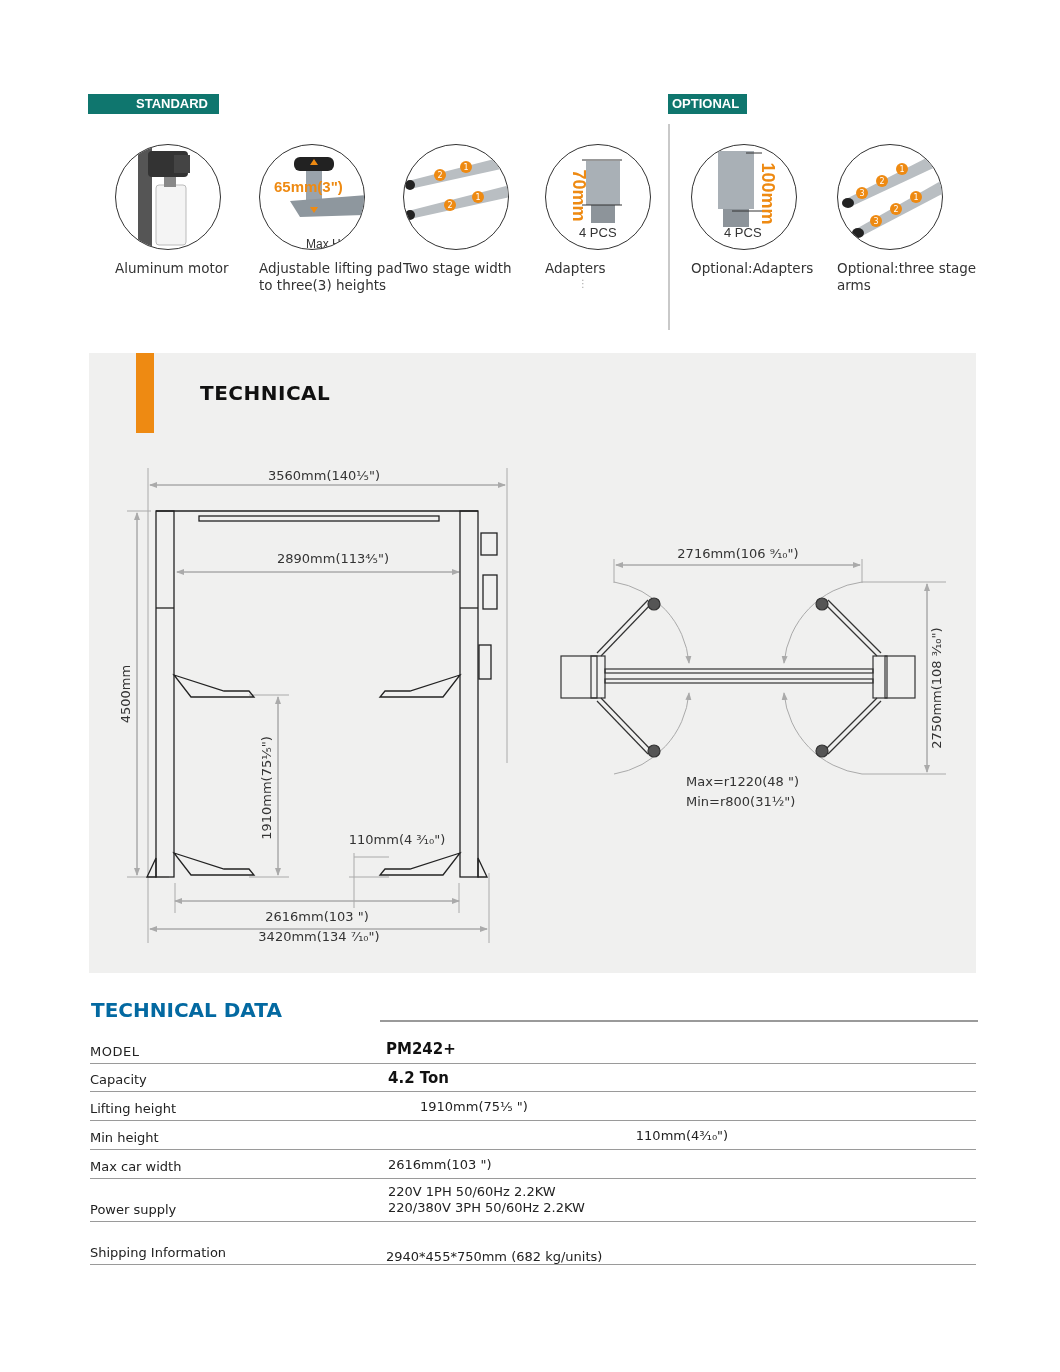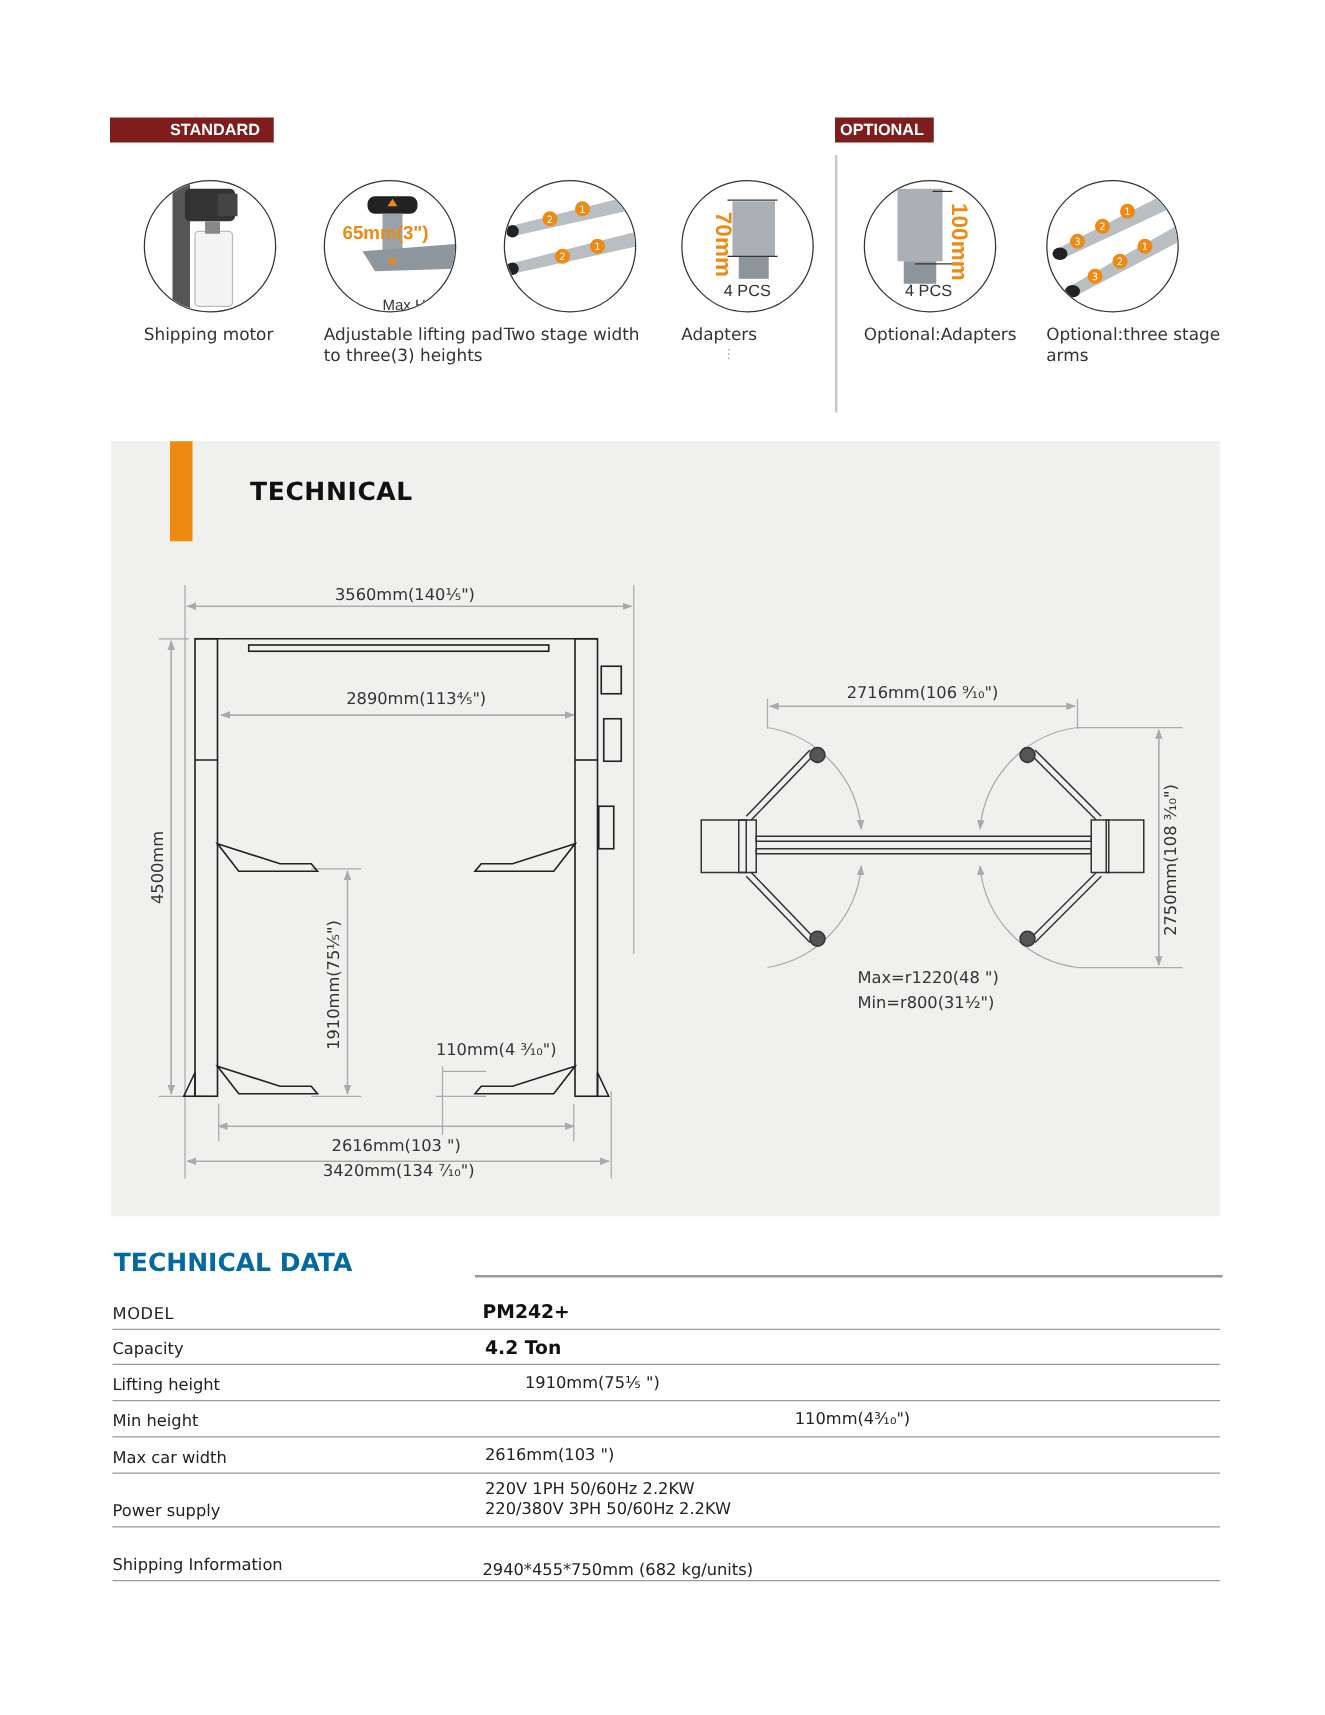--- a/index.html
+++ b/index.html
@@ -1,19 +1,19 @@
 <!DOCTYPE html>
 <html><head>
 <meta charset="utf-8">
 <style>
   * { box-sizing: border-box; margin: 0; padding: 0; }
   html, body { width: 1060px; height: 1372px; background: #ffffff; overflow: hidden; }
   body { position: relative; font-family: "DejaVu Sans", sans-serif; color: #222; }
 
-  .tag { position: absolute; height: 20px; background: #7f1d1d; color: #fff; font-family: "Liberation Sans", sans-serif; font-weight: bold; font-size: 13px; line-height: 20px; }
+  .tag { position: absolute; height: 20px; background: #0f766e; color: #fff; font-family: "Liberation Sans", sans-serif; font-weight: bold; font-size: 13px; line-height: 20px; }
   .tag-standard { left: 88px; top: 94px; width: 131px; padding-left: 48px; }
   .tag-optional { left: 668px; top: 94px; width: 79px; padding-left: 4px; }
   .divider-v { position: absolute; left: 668px; top: 124px; width: 2px; height: 206px; background: #c9c9c9; }
 
   .feature { position: absolute; top: 144px; width: 150px; }
   .feature .circle { width: 106px; height: 106px; border: 1.5px solid #333; border-radius: 50%; overflow: hidden; position: relative; background: #fff; }
   .feature .caption { margin-top: 10px; font-size: 13.5px; line-height: 17px; color: #333; }
   .c-text { position: absolute; font-family: "Liberation Sans", sans-serif; font-size: 12px; color: #333; }
   .c-orange { position: absolute; font-family: "Liberation Sans", sans-serif; font-weight: bold; color: #ee8a12; }
   .dots-hint { position: absolute; left: 578px; top: 278px; font-size: 10px; color: #aaa; }
@@ -43,21 +43,21 @@
 <div class="feature" style="left:115px;">
   <div class="circle">
     <svg width="106" height="106" viewBox="0 0 106 106">
       <rect x="22" y="0" width="14" height="106" fill="#555"></rect>
       <rect x="32" y="6" width="40" height="26" rx="4" fill="#333"></rect>
       <rect x="58" y="10" width="16" height="18" fill="#444"></rect>
       <rect x="40" y="40" width="30" height="60" rx="3" fill="#f4f4f4" stroke="#bbb"></rect>
       <rect x="48" y="32" width="12" height="10" fill="#888"></rect>
     </svg>
   </div>
-  <div class="caption">Shipping motor</div>
+  <div class="caption">Aluminum motor</div>
 </div>
 
 <div class="feature" style="left:259px;">
   <div class="circle">
     <svg width="106" height="106" viewBox="0 0 106 106">
       <rect x="34" y="12" width="40" height="14" rx="6" fill="#222"></rect>
       <rect x="46" y="26" width="16" height="30" fill="#9aa3ab"></rect>
       <path d="M30 56 L106 50 L106 70 L40 72 Z" fill="#8e979e"></path>
       <polygon points="54,14 50,20 58,20" fill="#ee8a12"></polygon>
       <polygon points="54,68 50,62 58,62" fill="#ee8a12"></polygon>

